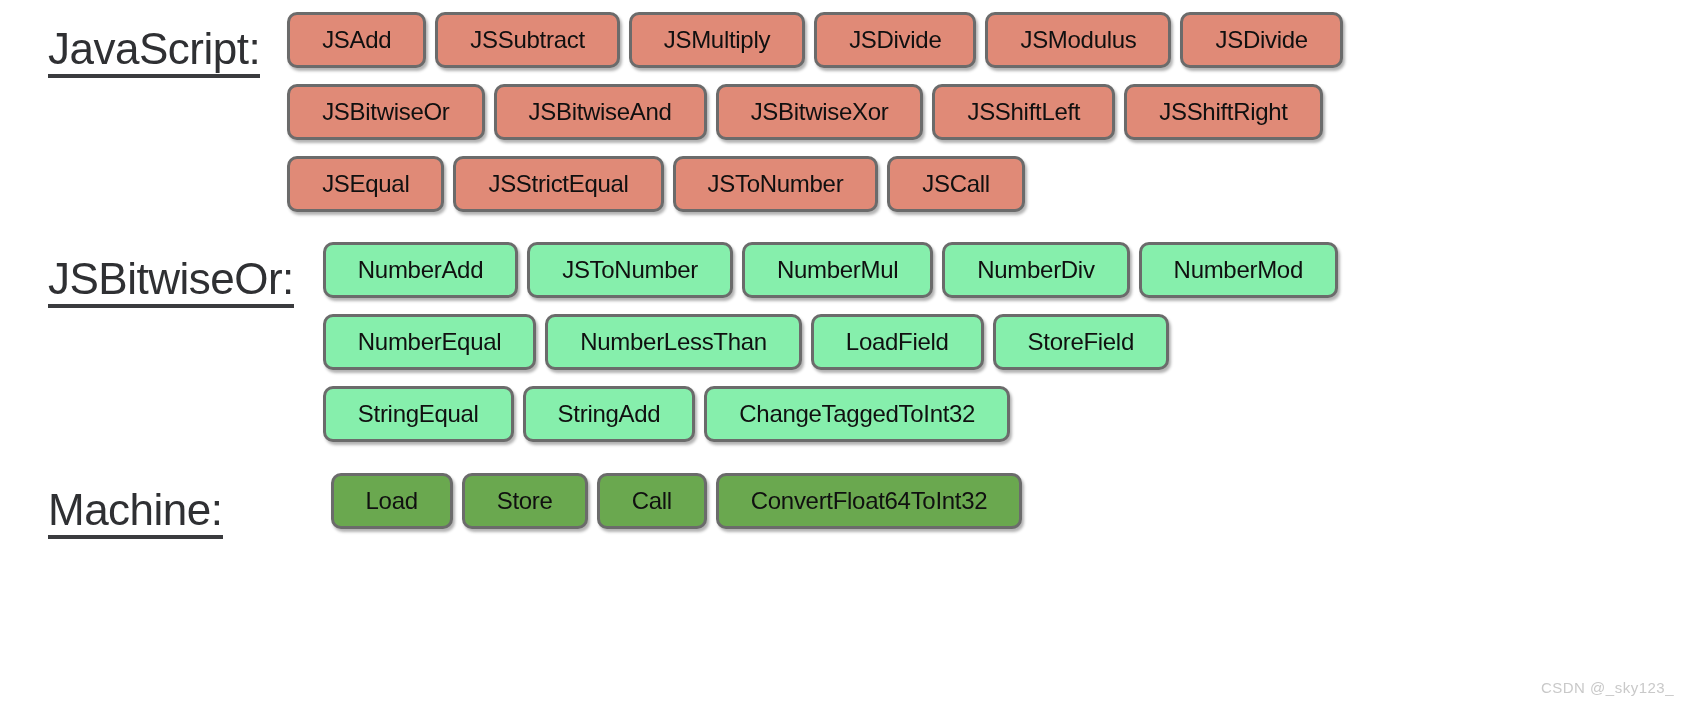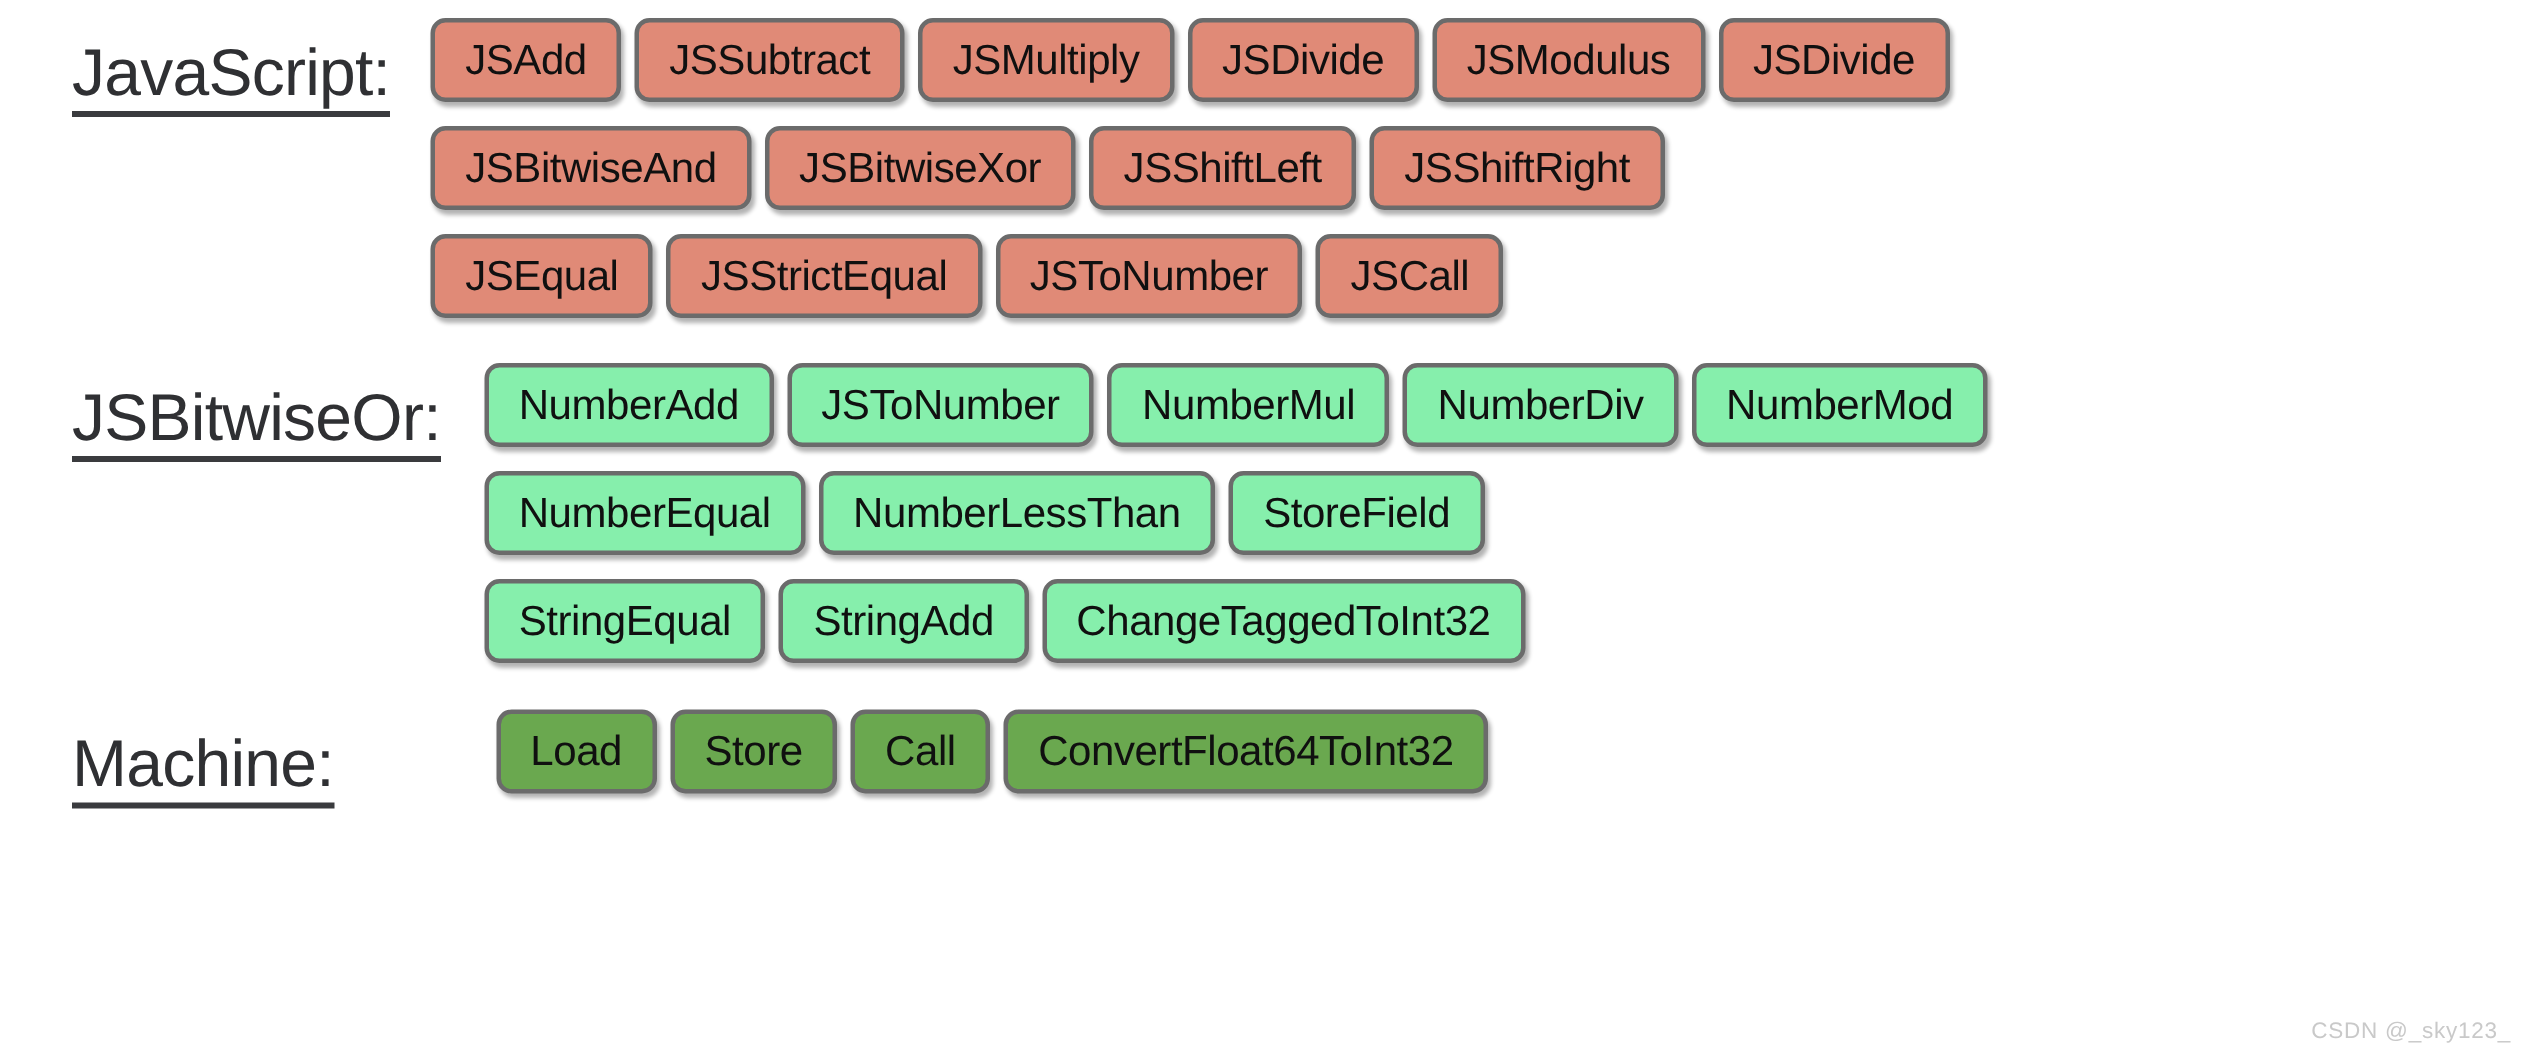--- a/index.html
+++ b/index.html
@@ -65,24 +65,24 @@
     gap: 9px;
     align-items: center;
   }
 
   
   .node {
     height: 56px;
     display: inline-flex;
     align-items: center;
     justify-content: center;
-    padding: 0 20px;
+    padding: 0 32px;
     border-radius: 10px;
     border: 3px solid #6b6b6b;
-    font-size: 28px;
+    font-size: 24px;
     line-height: 1;
     color: #101010;
     white-space: nowrap;
     box-shadow: 2px 3px 3px rgba(0,0,0,0.30);
     letter-spacing: -0.3px;
   }
 
   .node.js    { background: #e08a77; }
   .node.inter { background: #86efac; }
   .node.mach  { background: #6aa84f; }
@@ -110,20 +110,21 @@
       <div class="row">
         <div class="node js">JSAdd</div>
         <div class="node js">JSSubtract</div>
         <div class="node js">JSMultiply</div>
         <div class="node js">JSDivide</div>
         <div class="node js">JSModulus</div>
         <div class="node js">JSDivide</div>
       </div>
 
       <div class="row">
+        <div class="node js">JSBitwiseOr</div>
         <div class="node js">JSBitwiseAnd</div>
         <div class="node js">JSBitwiseXor</div>
         <div class="node js">JSShiftLeft</div>
         <div class="node js">JSShiftRight</div>
       </div>
 
       <div class="row">
         <div class="node js">JSEqual</div>
         <div class="node js">JSStrictEqual</div>
         <div class="node js">JSToNumber</div>
@@ -141,20 +142,21 @@
         <div class="node inter">NumberAdd</div>
         <div class="node inter">JSToNumber</div>
         <div class="node inter">NumberMul</div>
         <div class="node inter">NumberDiv</div>
         <div class="node inter">NumberMod</div>
       </div>
 
       <div class="row">
         <div class="node inter">NumberEqual</div>
         <div class="node inter">NumberLessThan</div>
+        <div class="node inter">LoadField</div>
         <div class="node inter">StoreField</div>
       </div>
 
       <div class="row">
         <div class="node inter">StringEqual</div>
         <div class="node inter">StringAdd</div>
         <div class="node inter">ChangeTaggedToInt32</div>
       </div>
 
     </div>

